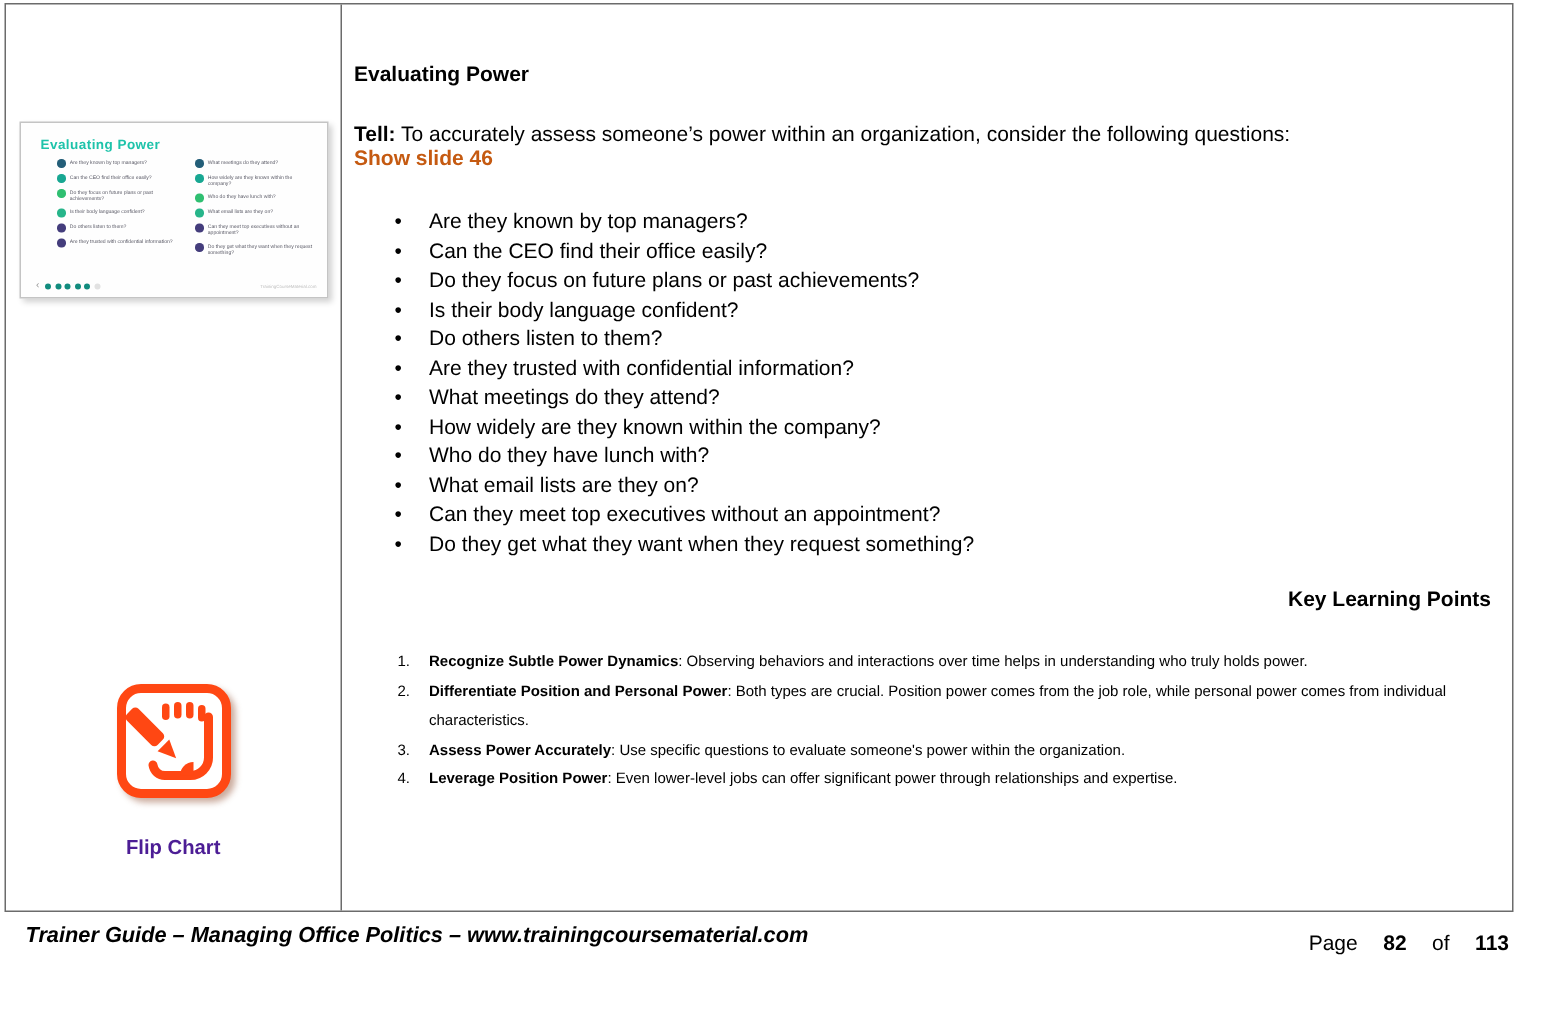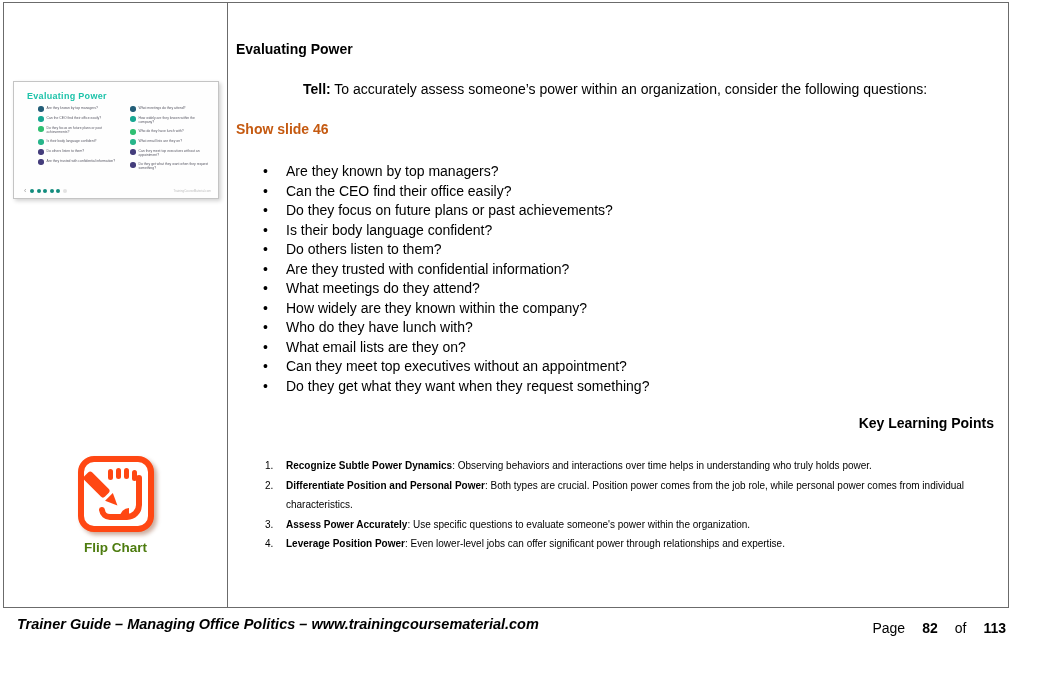--- a/index.html
+++ b/index.html
@@ -28,26 +28,26 @@
     display:flex; align-items:center; }
   .chev { font-size:7px; color:#9a9a9a; line-height:5px; margin-right:4px; }
   .dots { display:flex; gap:2.5px; align-items:center; }
   .dot { width:4px; height:4px; border-radius:50%; background:#128c7e; }
   .dot.empty { background:#e2e2e2; }
   .watermark { margin-left:auto; font-size:3px; color:#c0c0c0; }
 
   
   .flipchart { position:absolute; left:0; right:0; top:451px; text-align:center; }
   .flipchart svg { filter:drop-shadow(3px 3px 2px rgba(140,70,40,.45)); }
-  .flip-label { margin-top:2px; font-size:13.5px; font-weight:bold; color:#4d7c0f; }
+  .flip-label { margin-top:18px; font-size:13.5px; font-weight:bold; color:#4c1d95; }
 
   
   .main-heading { margin-top:38px; font-size:14px; font-weight:bold; }
-  .tell { margin-top:24px; font-size:14px;text-align:center; }
-  .show-slide { margin-top:24px; font-size:14px; font-weight:bold; color:#c55a11; }
+  .tell { margin-top:24px; font-size:14px; }
+  .show-slide { font-size:14px; font-weight:bold; color:#c55a11; }
   ul.questions { margin-top:25px; list-style:none; padding-left:50px;
     font-size:14px; line-height:19.5px; }
   ul.questions li { position:relative; }
   ul.questions li::before { content:"•"; position:absolute; left:-23px; top:0; }
   .key-heading { margin-top:19px; font-size:14px; font-weight:bold;text-align:right; }
   ol.key-points { margin-top:25px; list-style:none; padding-left:50px;
     font-size:10px; line-height:19.5px; counter-reset:kp; }
   ol.key-points li { position:relative; counter-increment:kp; }
   ol.key-points li::before { content:counter(kp) "."; position:absolute; left:-21px; top:0; }
 

